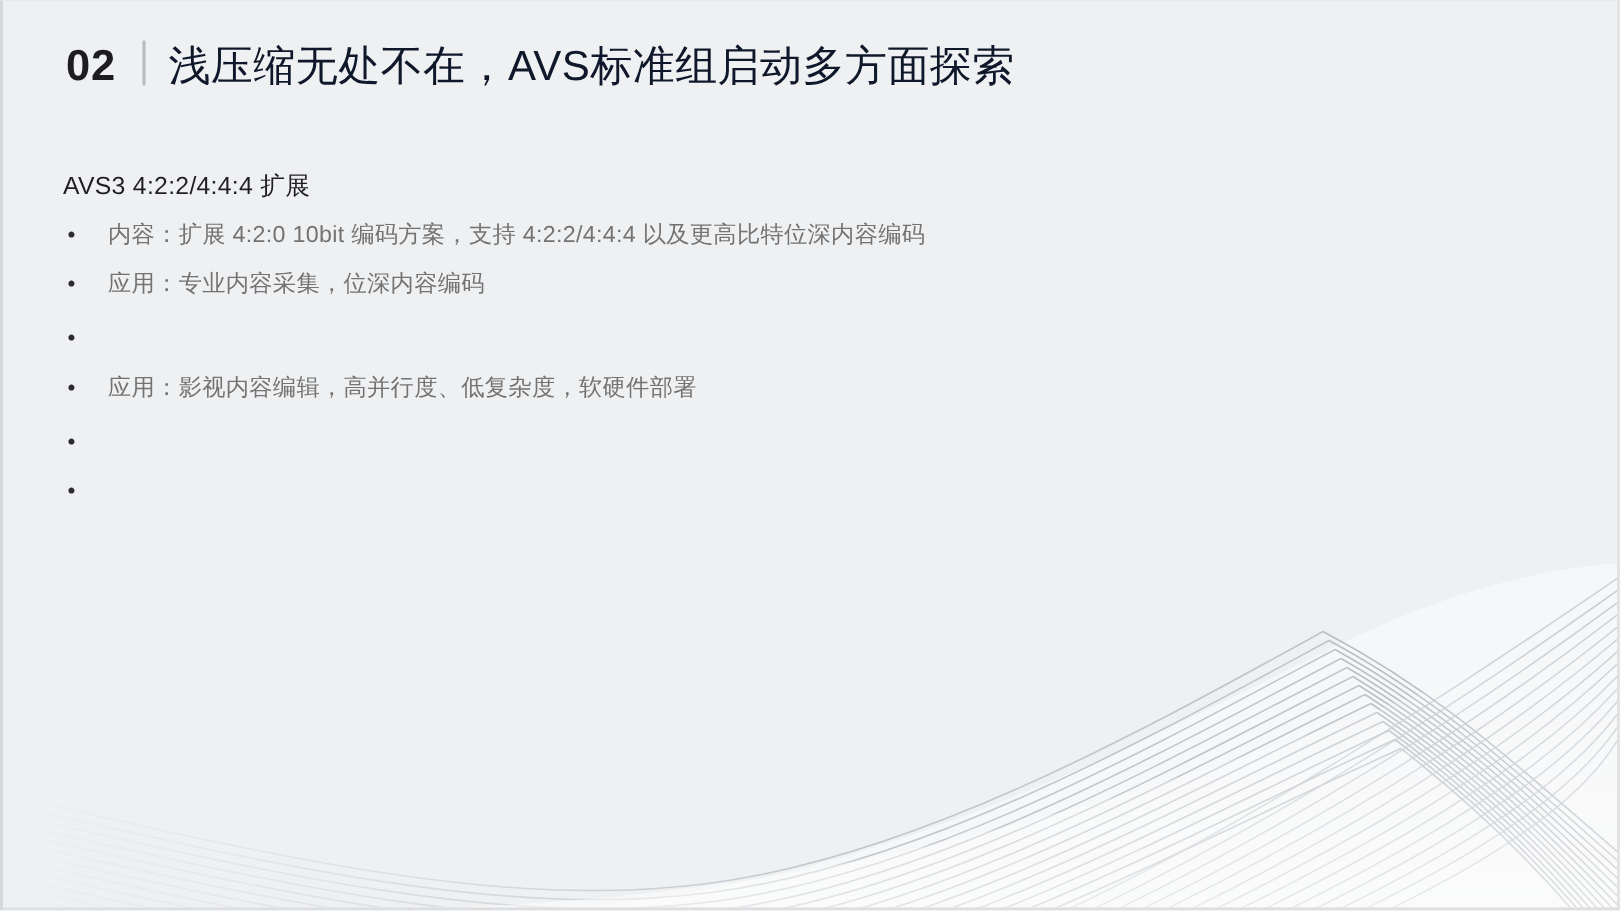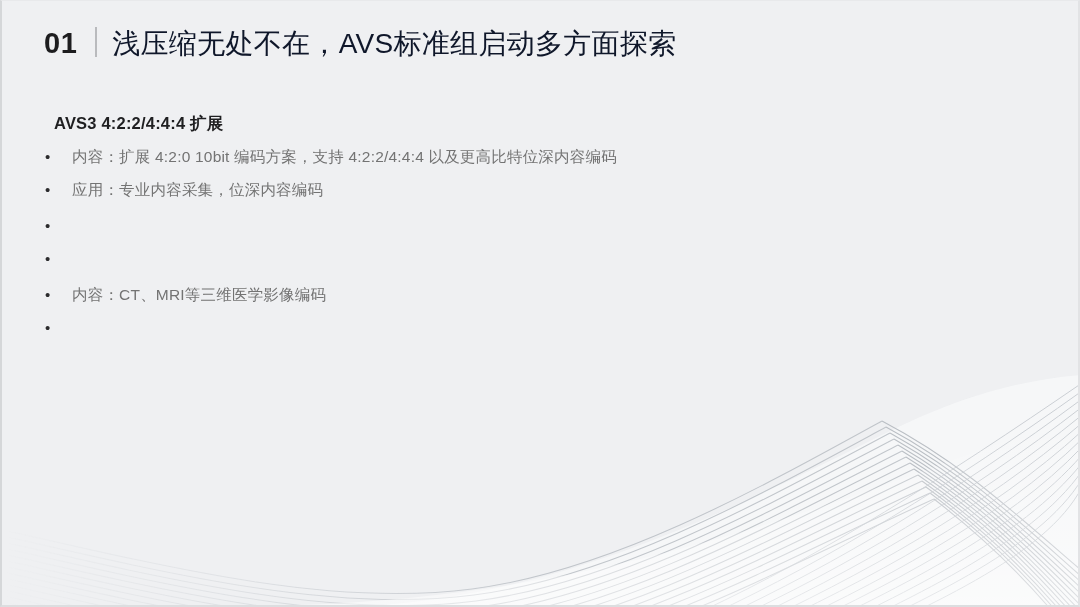--- a/index.html
+++ b/index.html
@@ -68,23 +68,23 @@
 
   
   .content {
     position: absolute;
     left: 40px;
     top: 112px;
     width: 980px;
   }
   .sec-head {
     font-size: 16.5px;
-    font-weight: bold;
+    font-weight: normal;
     color: #1f1f21;
-    margin: 0 0 4px 12px;
+    margin: 0 0 4px 0;
     letter-spacing: 0.2px;
   }
   .section + .section { margin-top: 14px; }
   .bullet-row {
     display: flex;
     align-items: flex-start;
     margin: 11px 0 0 0;
   }
   .bullet-dot {
     flex: 0 0 auto;
@@ -187,21 +187,21 @@
         <path d="M788,280 C908,224 1028,170 1080,96"></path>
         <path d="M796,284 C916,228 1036,176 1080,104"></path>
         <path d="M804,288 C924,232 1044,182 1080,112"></path>
       </g>
 
       <path d="M300,230 C520,222 700,176 900,104 C980,74 1030,56 1080,44 L1080,230 Z" fill="url(#glow)" opacity="0.55"></path>
     </svg>
   </div>
 
   <div class="title-row">
-    <span class="title-num">01</span>
+    <span class="title-num">02</span>
     <span class="title-sep"></span>
     <span class="title-text">浅压缩无处不在，AVS标准组启动多方面探索</span>
   </div>
 
   <div class="content">
 
     <div class="section">
       <div class="sec-head">AVS3 4:2:2/4:4:4 扩展</div>
       <div class="bullet-row">
         <span class="bullet-dot">•</span>
@@ -212,27 +212,27 @@
         <span class="bullet-text">应用：专业内容采集，位深内容编码</span>
       </div>
     </div>
 
     <div class="section">
       <div class="bullet-row">
         <span class="bullet-dot">•</span>
       </div>
       <div class="bullet-row">
         <span class="bullet-dot">•</span>
+        <span class="bullet-text">应用：影视内容编辑，高并行度、低复杂度，软硬件部署</span>
       </div>
     </div>
 
     <div class="section">
       <div class="bullet-row">
         <span class="bullet-dot">•</span>
-        <span class="bullet-text">内容：CT、MRI等三维医学影像编码</span>
       </div>
       <div class="bullet-row">
         <span class="bullet-dot">•</span>
       </div>
     </div>
 
   </div>
 </div>
 
 </body></html>

